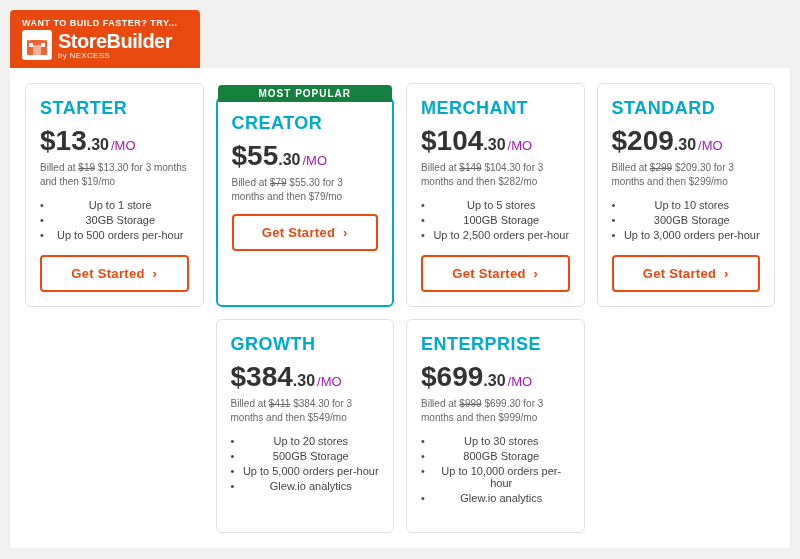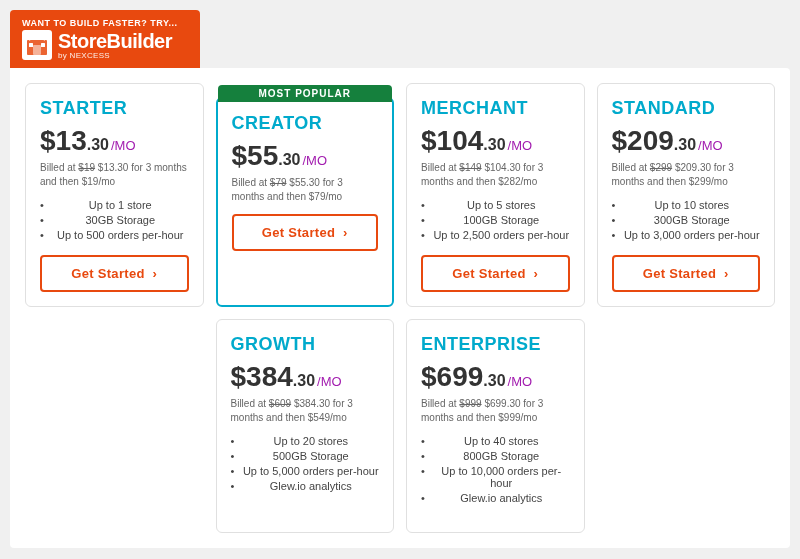--- a/index.html
+++ b/index.html
@@ -324,42 +324,42 @@
     <div class="spacer"></div>
 
     <div class="plan-card">
       <div class="plan-name">GROWTH</div>
       <div class="plan-price-row">
         <span class="price-dollar">$384</span>
         <span class="price-cents">.30</span>
         <span class="price-mo">/MO</span>
       </div>
       <div class="price-billing">
-        Billed at <span class="strikethrough">$609</span><span> $384.30 for 3 months and then $549/mo</span>
+        Billed at <span class="strikethrough">$411</span><span> $384.30 for 3 months and then $549/mo</span>
       </div>
       <ul class="plan-features">
         <li>Up to 20 stores</li>
         <li>500GB Storage</li>
         <li>Up to 5,000 orders per-hour</li>
         <li>Glew.io analytics</li>
       </ul>
     </div>
 
     <div class="plan-card">
       <div class="plan-name">ENTERPRISE</div>
       <div class="plan-price-row">
         <span class="price-dollar">$699</span>
         <span class="price-cents">.30</span>
         <span class="price-mo">/MO</span>
       </div>
       <div class="price-billing">
         Billed at <span class="strikethrough">$999</span><span> $699.30 for 3 months and then $999/mo</span>
       </div>
       <ul class="plan-features">
-        <li>Up to 40 stores</li>
+        <li>Up to 30 stores</li>
         <li>800GB Storage</li>
         <li>Up to 10,000 orders per-hour</li>
         <li>Glew.io analytics</li>
       </ul>
     </div>
 
     <div class="spacer"></div>
   </div>
 </div>
 

